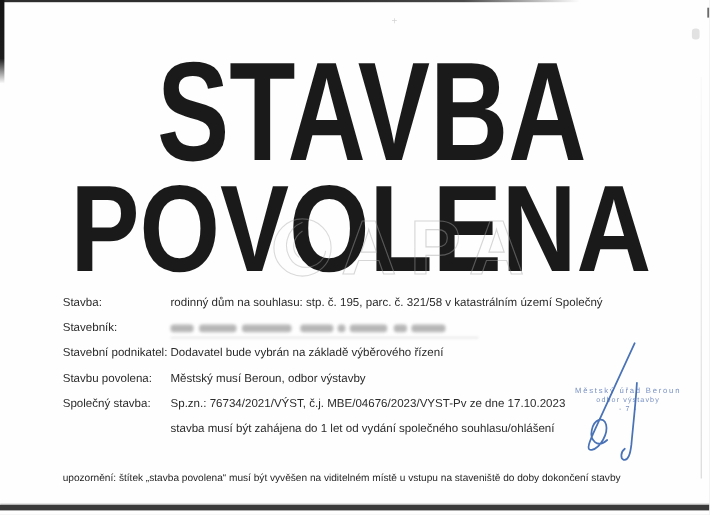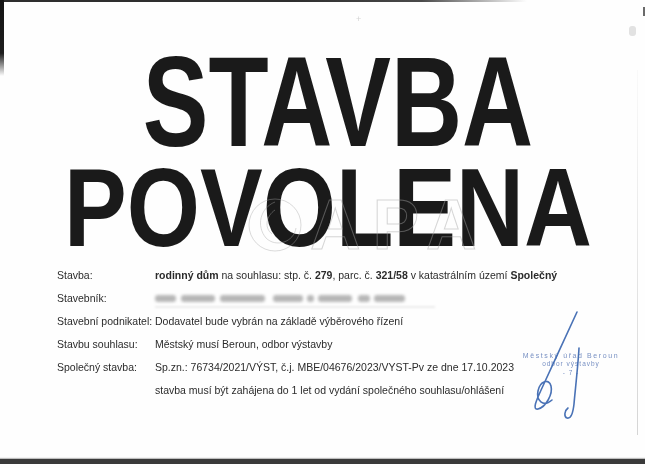--- a/index.html
+++ b/index.html
@@ -31,21 +31,21 @@
   .watermark{position:absolute;left:246px;top:190px;display:flex;align-items:center;
     opacity:0.75;pointer-events:none;z-index:5;}
   .watermark-text{font-size:70px;font-weight:bold;letter-spacing:12px;color:transparent;
     -webkit-text-stroke:1px rgba(165,165,165,0.6);line-height:1;}
   .watermark-swirl{margin-right:6px;}
 
   
   .row{position:absolute;left:0;width:645px;font-size:10.5px;white-space:nowrap;}
   .row .lbl{position:absolute;left:57px;top:0;}
   .row .val{position:absolute;left:155px;top:0;}
-  .b{font-weight:bold;}
+  .b{font-weight:normal;}
   .r0{top:269px}.r1{top:292px}.r2{top:315px}.r3{top:338px}.r4{top:361px}.r5{top:384px}
 
   
   .redacted{position:absolute;left:155px;top:2px;height:8px;display:flex;align-items:center;}
   .blob{height:7px;background:#7d7d7d;border-radius:3px;opacity:0.55;filter:blur(1.6px);}
   .redacted-sub{position:absolute;left:155px;top:14px;width:280px;height:2px;background:#9a9a9a;
     opacity:0.18;filter:blur(1px);}
 
   
   .note{position:absolute;left:57px;top:429px;font-size:9.2px;white-space:nowrap;color:#1f1f1f;}
@@ -80,21 +80,21 @@
         <circle cx="29" cy="29" r="26"></circle>
         <path d="M29 6 C14 12 10 30 20 42 C30 52 48 46 50 32"></path>
         <path d="M29 14 C20 20 18 32 26 38"></path>
       </g>
     </svg>
     <span class="watermark-text">APA</span>
   </div>
 
   <div class="row r0">
     <span class="lbl">Stavba:</span>
-    <span class="val"><span class="b">rodinný dům</span><span> na souhlasu: stp. č. </span><span class="b">279</span><span>, parc. č. </span><span class="b">321/58</span><span> v katastrálním území </span><span class="b">Společný</span></span>
+    <span class="val"><span class="b">rodinný dům</span><span> na souhlasu: stp. č. </span><span class="b">195</span><span>, parc. č. </span><span class="b">321/58</span><span> v katastrálním území </span><span class="b">Společný</span></span>
   </div>
 
   <div class="row r1">
     <span class="lbl">Stavebník:</span>
     <span class="redacted">
       <span class="blob" style="width:21px;margin-right:5px;"></span>
       <span class="blob" style="width:34px;margin-right:5px;"></span>
       <span class="blob" style="width:45px;margin-right:8px;"></span>
       <span class="blob" style="width:30px;margin-right:4px;"></span>
       <span class="blob" style="width:7px;margin-right:4px;"></span>
@@ -104,33 +104,34 @@
     </span>
     <span class="redacted-sub"></span>
   </div>
 
   <div class="row r2">
     <span class="lbl">Stavební podnikatel:</span>
     <span class="val">Dodavatel bude vybrán na základě výběrového řízení</span>
   </div>
 
   <div class="row r3">
-    <span class="lbl">Stavbu souhlasu:</span>
+    <span class="lbl">Stavbu povolena:</span>
     <span class="val">Městský musí Beroun, odbor výstavby</span>
   </div>
 
   <div class="row r4">
     <span class="lbl">Společný stavba:</span>
     <span class="val">Sp.zn.: 76734/2021/VÝST, č.j. MBE/04676/2023/VYST-Pv ze dne 17.10.2023</span>
   </div>
 
   <div class="row r5">
     <span class="val">stavba musí být zahájena do 1 let od vydání společného souhlasu/ohlášení</span>
   </div>
 
+  <div class="note"><span>upozornění: </span><span class="b">štítek „stavba povolena“ musí být vyvěšen na viditelném místě u vstupu na staveniště do doby dokončení stavby</span></div>
 
   <div class="stamp">
     <div class="s1">Městský úřad Beroun</div>
     <div class="s2">odbor výstavby</div>
     <div class="s3">- 7 -</div>
   </div>
 
   <svg class="signature" width="110" height="135" viewBox="518 298 110 135">
     <g fill="none" stroke="#3b67b0" stroke-width="1.6" stroke-linecap="round" opacity="0.92">
       <path d="M577,312 C568,332 552,366 542,388 C536,401 532,410 538,409 C546,407 553,394 551,386 C549,378 540,381 538,391 C536,400 543,408 552,400"></path>

